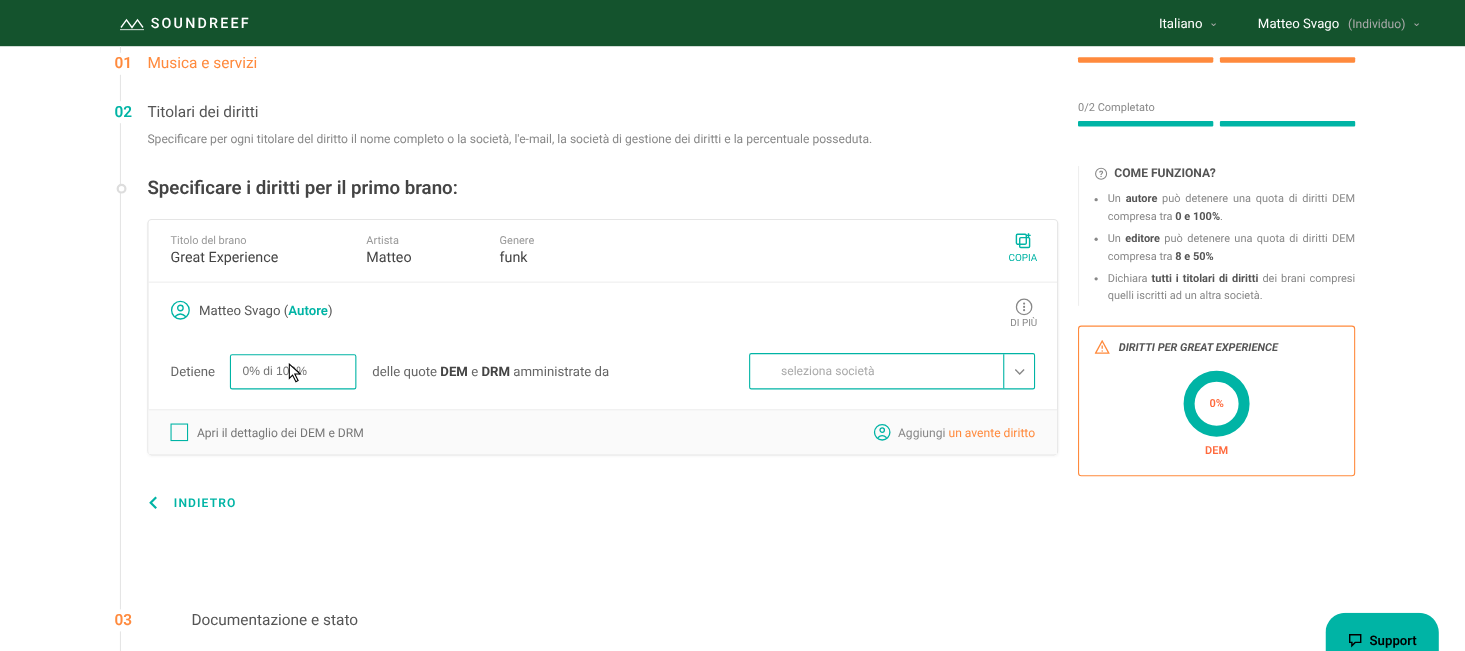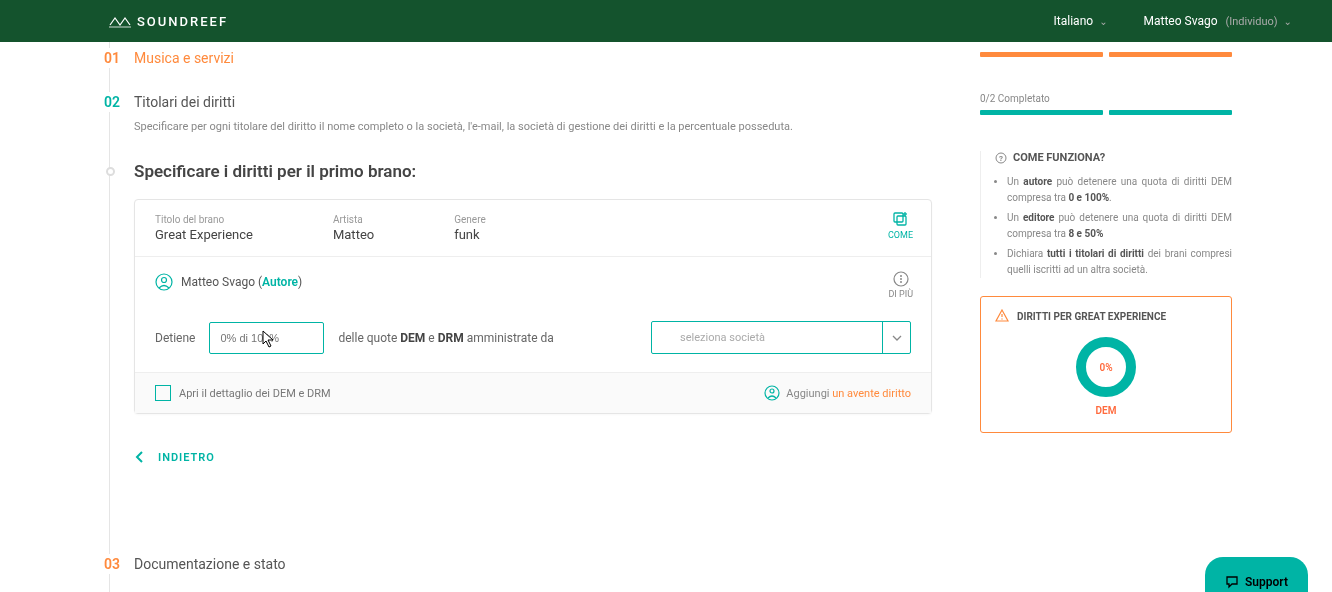--- a/index.html
+++ b/index.html
@@ -17,21 +17,21 @@
   .step { padding: 0 0 0 100px; margin-bottom: 24px; }
   .stephead { display: flex; align-items: baseline; gap: 14px; }
   .stepnum { font-size: 14px; font-weight: 600; width: 20px; text-align: right; z-index: 2; background: #fff; padding: 2px 0; }
   .stepnum.done { color: #ff8a3d; }
   .stepnum.active { color: #00b4a5; }
   .steptitle { font-size: 14px; color: #555; }
   .steptitle.done { color: #ff8a3d; }
   .stepdesc { color: #888; font-size: 11px; margin: 8px 0 0 34px; }
   .sectiontitle { color: #444; font-size: 17px; font-weight: 600; margin: 28px 0 18px 34px; position: relative; }
   .dot { position: absolute; left: -28px; top: 6px; width: 9px; height: 9px; border-radius: 50%; background: #fff; border: 2px solid #ddd; }
-  .card { margin-left: 34px; margin-right: 30px; border: 1px solid #e5e5e5; border-radius: 4px; background: #fff; box-shadow: 0 1px 2px rgba(0,0,0,0.03); }
+  .card { margin-left: 34px; border: 1px solid #e5e5e5; border-radius: 4px; background: #fff; box-shadow: 0 1px 2px rgba(0,0,0,0.03); }
   .cardhead { display: flex; padding: 14px 20px; border-bottom: 1px solid #eee; position: relative; }
   .meta { margin-right: 80px; }
   .metalabel { color: #999; font-size: 10px; margin-bottom: 2px; }
   .metavalue { color: #444; font-size: 13px; }
   .copy { position: absolute; right: 18px; top: 10px; text-align: center; color: #00b4a5; cursor: pointer; font-size: 9px; }
   .copy svg { display: block; margin: 0 auto 2px; }
   .personrow { padding: 16px 20px 18px; position: relative; }
   .personhead { display: flex; align-items: center; gap: 8px; color: #555; font-size: 12px; }
   .personhead em { color: #00b4a5; font-style: normal; font-weight: 600; }
   .more { position: absolute; right: 18px; top: 14px; text-align: center; color: #888; font-size: 9px; }
@@ -56,21 +56,21 @@
   .progressbar .seg { height: 5px; flex: 1; border-radius: 1px; }
   .progressbar .orange { background: #ff8a3d; }
   .progressbar .teal { background: #00b4a5; }
   .compcount { color: #888; font-size: 10px; margin-bottom: 6px; }
   .helpbox { border-left: 1px solid #eee; padding-left: 14px; margin-top: 30px; }
   .helptitle { color: #555; font-size: 11px; font-weight: 700; margin-bottom: 10px; display: flex; align-items: center; gap: 6px; }
   .helplist { color: #888; font-size: 10px; line-height: 1.6; padding-left: 12px; }
   .helplist li { margin-bottom: 4px; text-align: justify; }
   .helplist b { color: #555; }
   .warnbox { border: 1px solid #ff8a3d; border-radius: 3px; padding: 12px 14px 16px; margin-top: 18px; }
-  .warntitle { color: #555; font-size: 10px; font-weight: 700; display: flex; align-items: center; gap: 8px; margin-bottom: 14px; }
+  .warntitle { color: #555; font-size: 10px; font-weight: 700; display: flex; align-items: center; gap: 8px; margin-bottom: 14px; font-style: italic; }
   .donut { width: 60px; height: 60px; border-radius: 50%; border: 10px solid #00b4a5; margin: 0 auto 8px; display: flex; align-items: center; justify-content: center; color: #ff6a3d; font-size: 10px; font-weight: 600; background: #fff; }
   .donutlabel { text-align: center; color: #ff6a3d; font-size: 10px; font-weight: 600; text-transform: uppercase; }
   .support { position: fixed; right: 24px; bottom: 0; background: #00b4a5; color: #000; padding: 18px 20px 3px; border-radius: 18px 18px 0 0; font-size: 12px; font-weight: 600; display: flex; align-items: center; gap: 6px; }
   .cursor { position: absolute; left: 262px; top: 288px; pointer-events: none; }
 </style>
 </head>
 <body>
 
 <div class="topbar">
   <div class="logo">
@@ -130,21 +130,21 @@
             <div class="metalabel">Genere</div>
             <div class="metavalue">funk</div>
           </div>
           <div class="copy">
             <svg width="18" height="18" viewBox="0 0 18 18">
                 <rect x="3" y="3" width="9" height="9" rx="1" stroke="#00b4a5" fill="none" stroke-width="1.3"></rect>
                 <rect x="6" y="6" width="9" height="9" rx="1" stroke="#00b4a5" fill="none" stroke-width="1.3"></rect>
                 <line x1="14" y1="2" x2="14" y2="6" stroke="#00b4a5" stroke-width="1.3"></line>
                 <line x1="12" y1="4" x2="16" y2="4" stroke="#00b4a5" stroke-width="1.3"></line>
               </svg>
-            <span>COME</span>
+            <span>COPIA</span>
           </div>
         </div>
 
         <div class="personrow">
           <div class="personhead">
             <svg width="18" height="18" viewBox="0 0 18 18">
                 <circle cx="9" cy="9" r="8" stroke="#00b4a5" fill="none" stroke-width="1.2"></circle>
                 <circle cx="9" cy="7" r="2.5" stroke="#00b4a5" fill="none" stroke-width="1.2"></circle>
                 <path d="M4 15 Q9 10 14 15" stroke="#00b4a5" fill="none" stroke-width="1.2"></path>
               </svg>
@@ -201,21 +201,21 @@
         <svg width="10" height="14" viewBox="0 0 10 14">
             <path d="M8 2 L3 7 L8 12" stroke="#00b4a5" fill="none" stroke-width="2"></path>
           </svg>
         <span>INDIETRO</span>
       </div>
     </div>
 
     <div class="step step3">
       <div class="stephead">
         <div class="stepnum" style="color:#ff8a3d;">03</div>
-        <div class="steptitle" style="color:#555;">Documentazione e stato</div>
+        <div class="steptitle" style="color:#555;margin-left:40px;">Documentazione e stato</div>
       </div>
     </div>
 
     <svg class="cursor" width="16" height="20" viewBox="0 0 16 20">
         <path d="M1 1 L1 14 L4 11 L7 17 L9 16 L6 10 L11 10 Z" fill="#fff" stroke="#000" stroke-width="1"></path>
       </svg>
   </div>
 
   <div class="right">
     <div class="progressbar">

